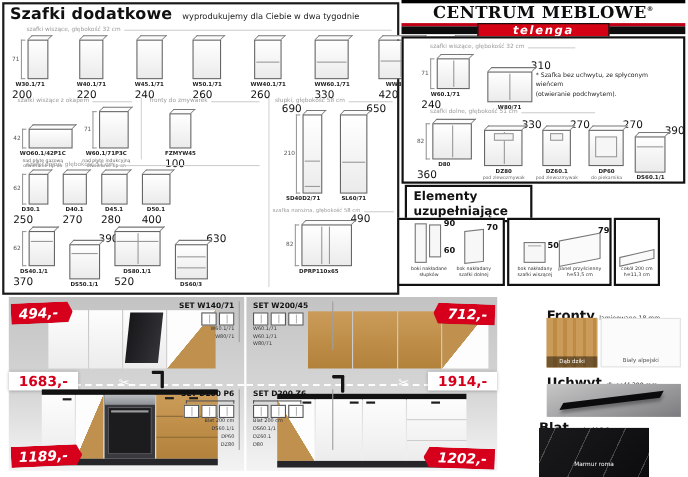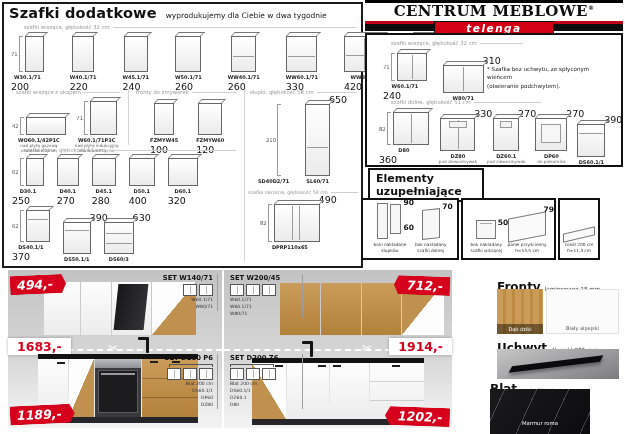--- a/index.html
+++ b/index.html
@@ -292,44 +292,42 @@
         <div class="cab">
           <div class="cwrap">
             <div class="cstack">
               <div class="ctop" style="width: 20px;"></div>
               <div class="cface" style="width: 20px; height: 32px;"></div>
             </div>
           </div>
           <div class="ccode">FZMYW45</div>
           <div class="cprice bl">100</div>
         </div>
-        <div class="cab">
-          <div class="cwrap">
-            <div class="cstack">
-              <div class="ctop" style="width: 24px;"></div>
-              <div class="cface" style="width: 24px; height: 32px;"></div>
-            </div>
-          </div>
-          <div class="ccode">FZMYW60</div>
-          <div class="cprice bl">120</div>
-        </div>
       </div>
 
     <i class="vline abs" style="left:240px;top:85px;bottom:5px"></i>
     <div class="seclabel abs" style="left:246px;top:85px;right:4px">
       <span>słupki, głębokość 58 cm</span>
         <i class="rule"></i>
     </div>
     <div class="cgroup abs" style="left:254px;top:96px;gap:16px">
         <div class="cab">
           <div class="cwrap">
             <div class="dimcol" style="height: 72px;">
               <span>210</span>
               <div class="dimbr"></div>
             </div>
+            <div class="cstack">
+              <div class="cprice tl">690</div>
+              <div class="ctop" style="width: 18px;"></div>
+              <div class="cface" style="width: 18px; height: 72px;">
+                <div class="cl-h" style="top: 58%;"></div>
+                <div class="cl-h" style="top: 92%;"></div>
+              </div>
+            </div>
           </div>
           <div class="ccode">SD40D2/71</div>
         </div>
         <div class="cab">
           <div class="cwrap">
             <div class="cstack">
               <div class="cprice tr">650</div>
               <div class="ctop" style="width: 25px;"></div>
               <div class="cface" style="width: 25px; height: 72px;">
                 <div class="cl-h" style="top: 60%;"></div>
@@ -382,30 +380,20 @@
         <div class="cab">
           <div class="cwrap">
             <div class="cstack">
               <div class="ctop" style="width: 26px;"></div>
               <div class="cface" style="width: 26px; height: 28px;"></div>
             </div>
           </div>
           <div class="ccode">D50.1</div>
           <div class="cprice bl">400</div>
         </div>
-        <div class="cab">
-          <div class="cwrap">
-            <div class="cstack">
-              <div class="ctop" style="width: 30px;"></div>
-              <div class="cface" style="width: 30px; height: 28px;"></div>
-            </div>
-          </div>
-          <div class="ccode">D60.1</div>
-          <div class="cprice bl">320</div>
-        </div>
       </div>
     <div class="cgroup abs" style="left:8px;top:202px;gap:13px">
         <div class="cab">
           <div class="cwrap">
             <div class="dimcol" style="height: 32px;">
               <span>62</span>
               <div class="dimbr"></div>
             </div>
             <div class="cstack">
               <div class="ctop" style="width: 24px;"></div>
@@ -421,20 +409,33 @@
           <div class="cwrap">
             <div class="cstack">
               <div class="cprice tr">390</div>
               <div class="ctop" style="width: 28px;"></div>
               <div class="cface" style="width: 28px; height: 32px;">
                 <div class="cl-h" style="top: 26%;"></div>
               </div>
             </div>
           </div>
           <div class="ccode">DS50.1/1</div>
+        </div>
+        <div class="cab">
+          <div class="cwrap">
+            <div class="cstack">
+              <div class="ctop" style="width: 42px;"></div>
+              <div class="cface" style="width: 42px; height: 32px;">
+                <div class="cl-h" style="top: 26%;"></div>
+                <div class="cl-v" style="left: 50%;"></div>
+              </div>
+            </div>
+          </div>
+          <div class="ccode">DS80.1/1</div>
+          <div class="cprice bl">520</div>
         </div>
         <div class="cab">
           <div class="cwrap">
             <div class="cstack">
               <div class="cprice tr">630</div>
               <div class="ctop" style="width: 30px;"></div>
               <div class="cface" style="width: 30px; height: 32px;">
                 <div class="cl-h" style="top: 34%;"></div>
                 <div class="cl-h" style="top: 67%;"></div>
               </div>

